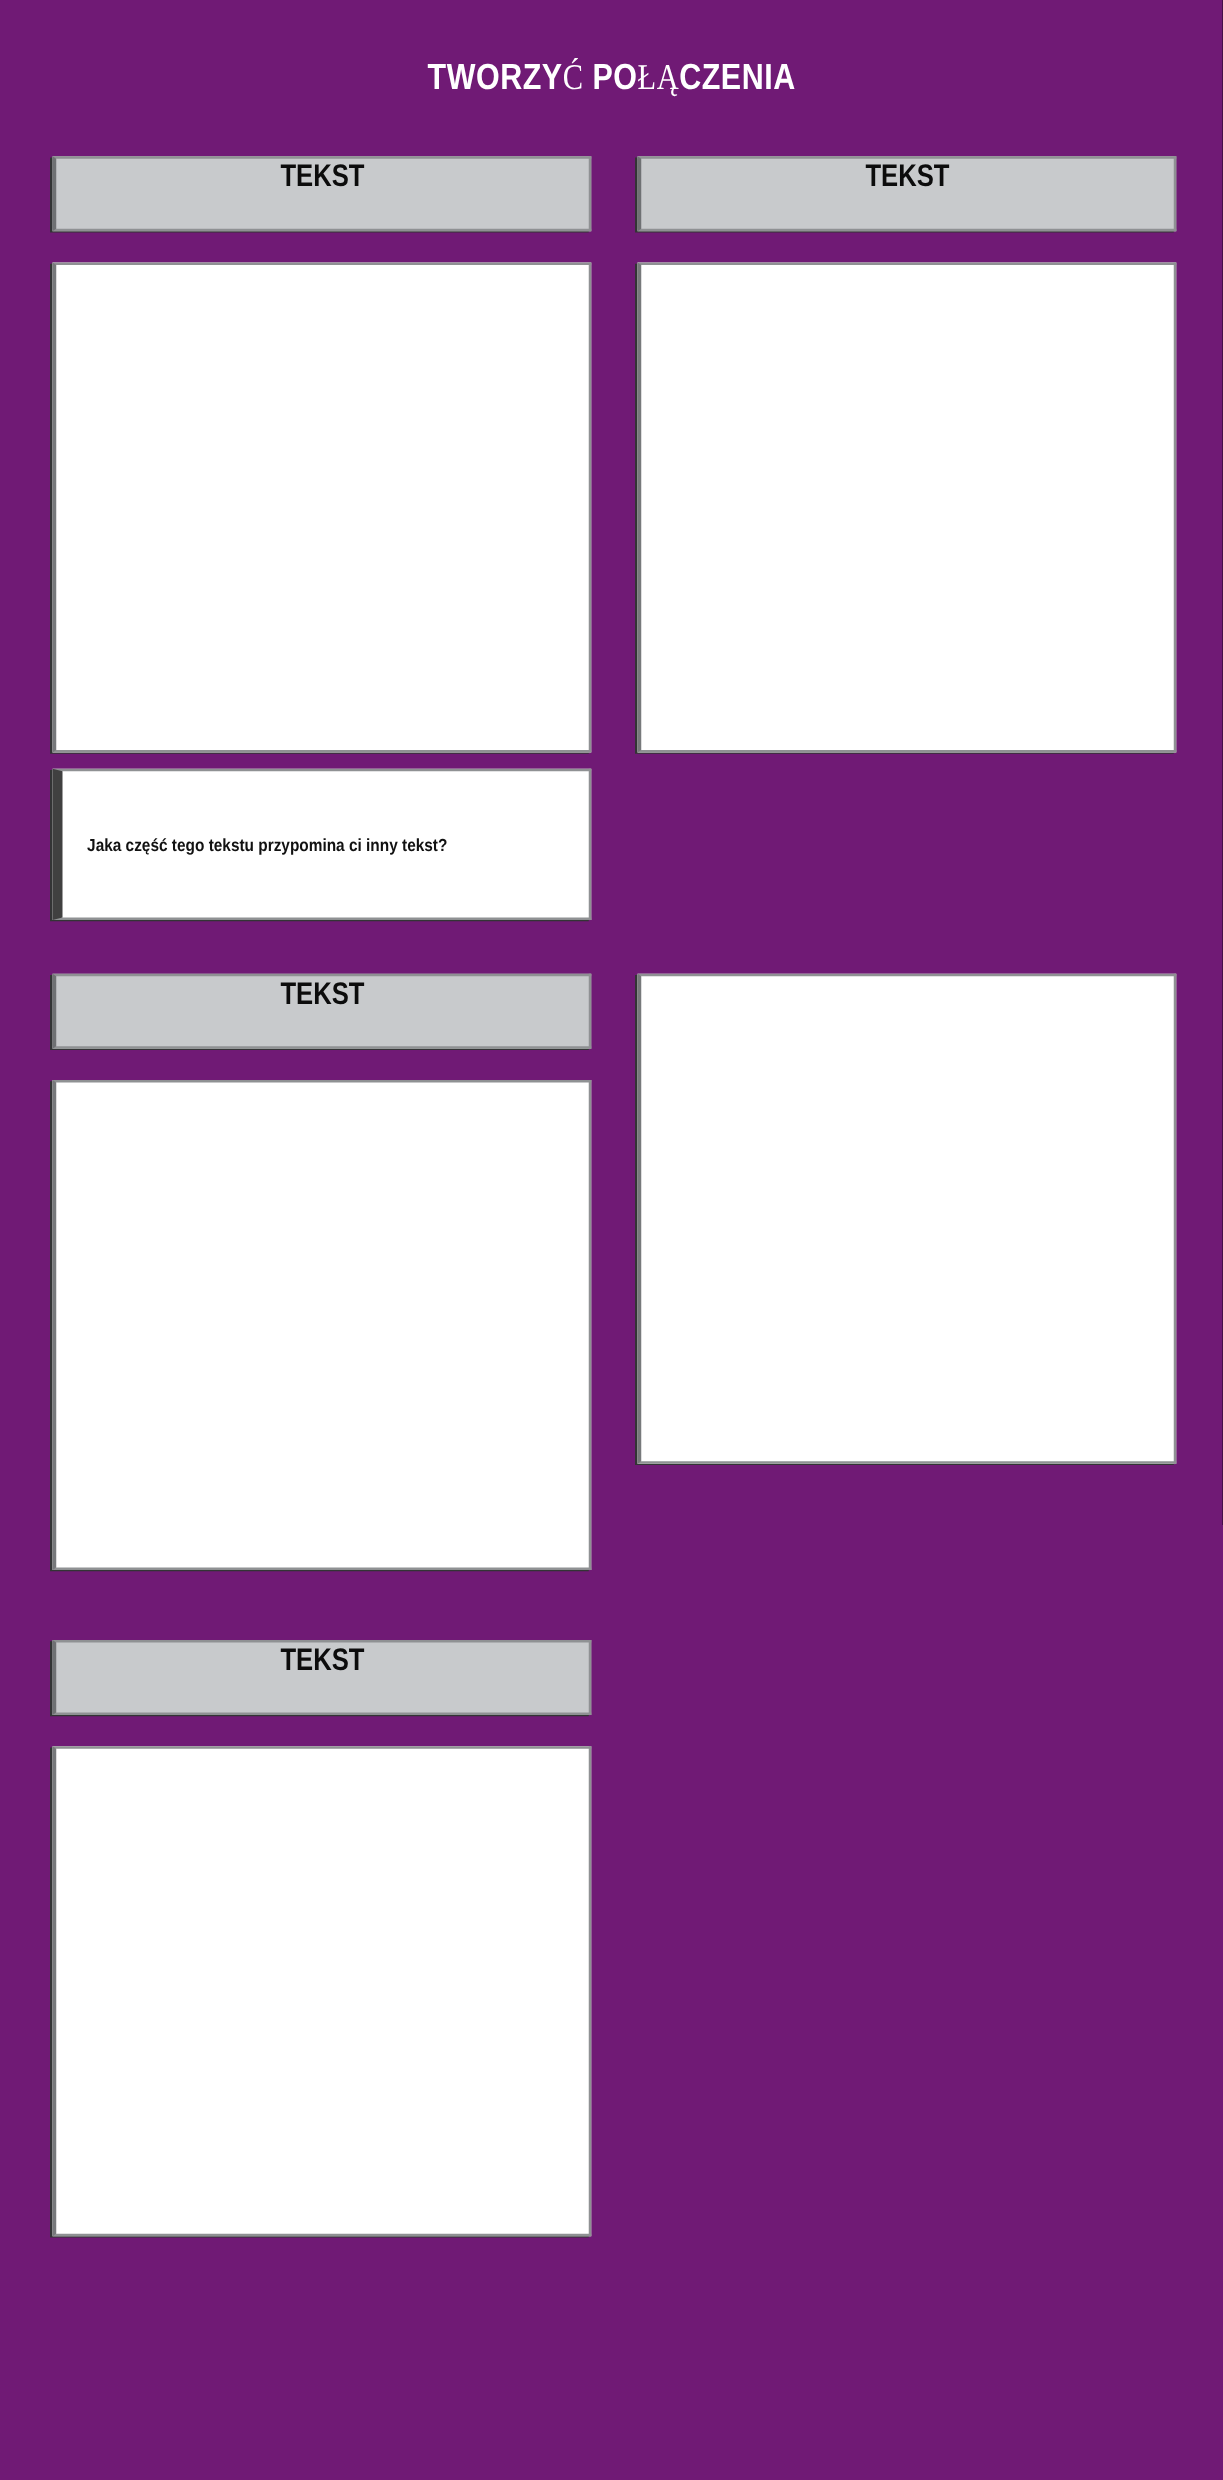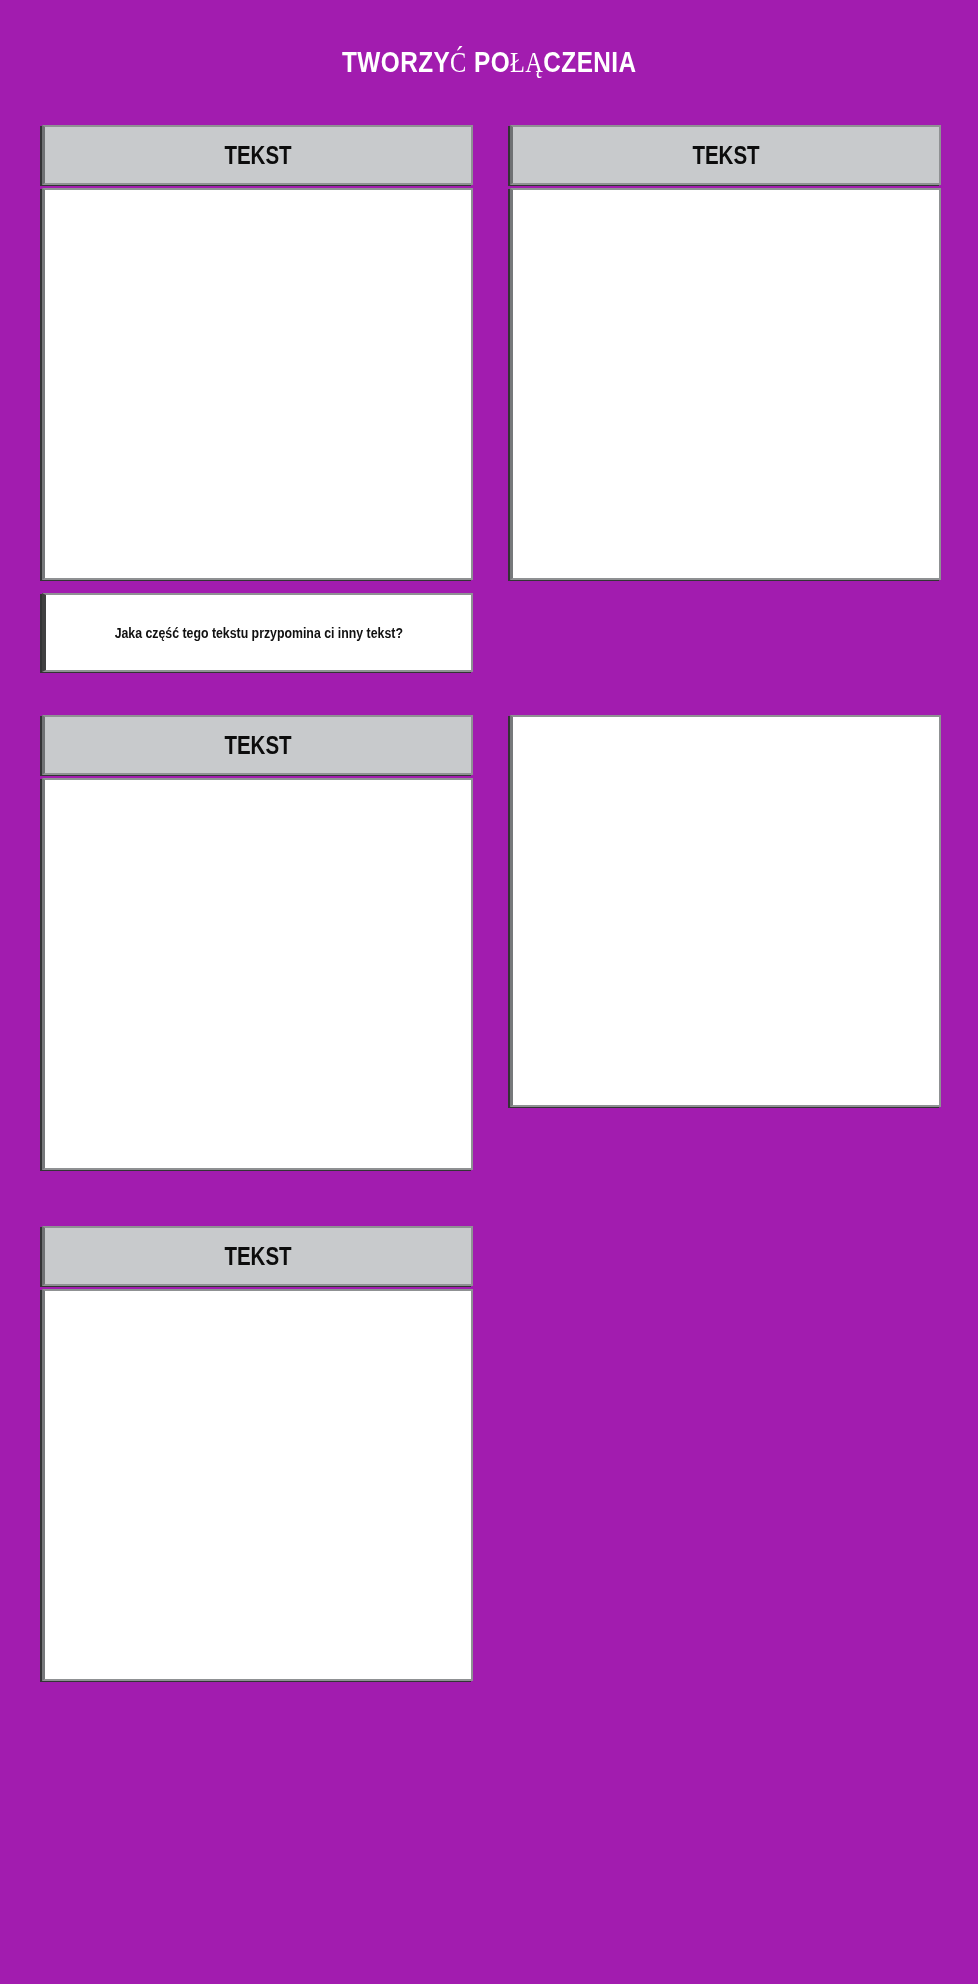--- a/index.html
+++ b/index.html
@@ -2,21 +2,21 @@
 <html><head>
 <meta charset="utf-8">
 <style>
   * { box-sizing: border-box; margin: 0; padding: 0; }
   html, body { background: #000; }
   body {
     width: 978px; height: 1984px;
     font-family: "Liberation Sans", sans-serif;
     overflow: hidden;
   }
-  .sheet { width: 978px; height: 1984px; background: #a21caf; }
+  .sheet { width: 978px; height: 1984px; background: #701a75; }
 
   
   .title-wrap {
     height: 125px;
     display: flex; align-items: center; justify-content: center;
   }
   .title {
     color: #ffffff;
     font-size: 29px; font-weight: 700;
     letter-spacing: 0.5px;
@@ -38,41 +38,41 @@
   .cell { width: 431px; }
 
   .box {
     border: 2px solid #8f9193;
     box-shadow: -2px 1px 0 #333435;
   }
   .header-box {
     height: 60px;
     background: #c8cacc;
     border-left: 3px solid #6f7173;
-    display: flex; align-items: center; justify-content: center;
-    margin-bottom: 3px;
+    display: flex; align-items: flex-start; justify-content: center;
+    margin-bottom: 25px;
   }
   .hdr {
     color: #0c0c0c;
     font-size: 25px; font-weight: 700;
     white-space: nowrap;
     transform: scaleX(0.82);
   }
   .hdr .fallback { font-size: 23px; }
   .big-box {
     height: 392px;
     background: #ffffff;
     border-left: 3px solid #77797b;
     margin-bottom: 13px;
   }
   .prompt-box {
-    height: 79px;
+    height: 121px;
     background: #ffffff;
-    border-left: 4px solid #404040;
-    display: flex; align-items: center; justify-content: center;
+    border-left: 8px solid #404040;
+    display: flex; align-items: center; 
     text-align: center;
   }
   .prompt {
     color: #111111;
     font-size: 14px; font-weight: 700;
     white-space: nowrap;
     transform: scaleX(0.88);
   }
 </style>
 </head>

